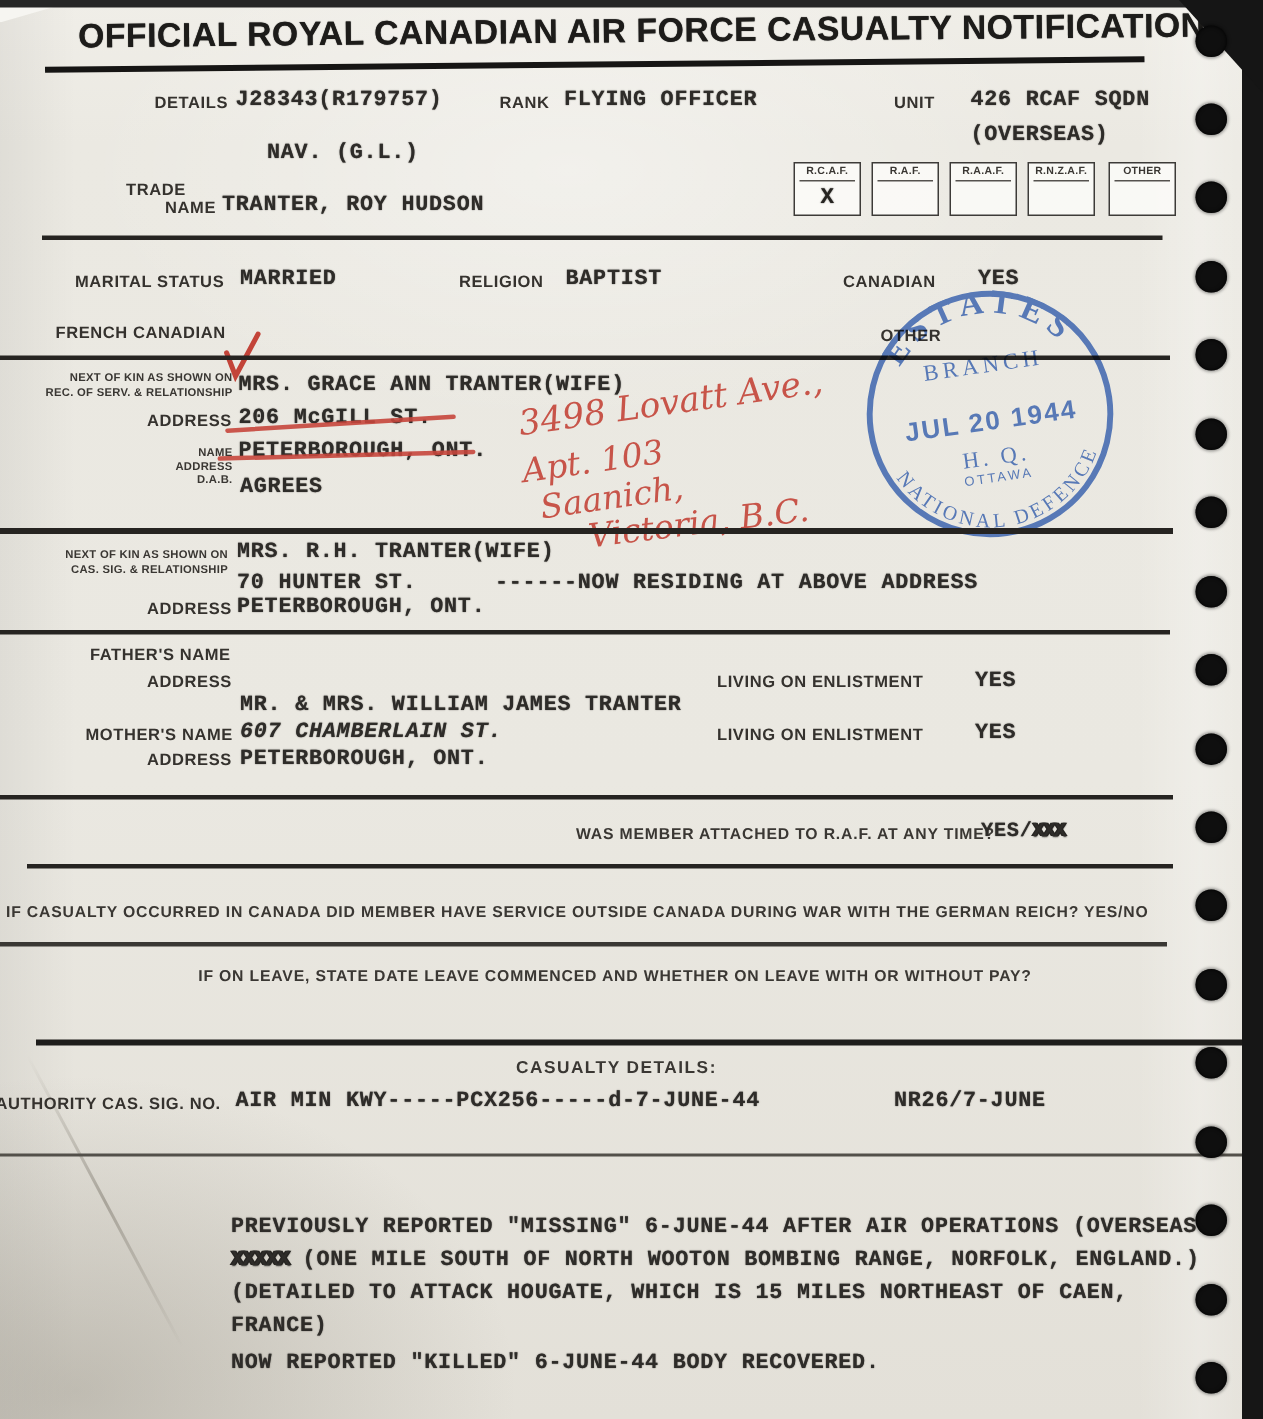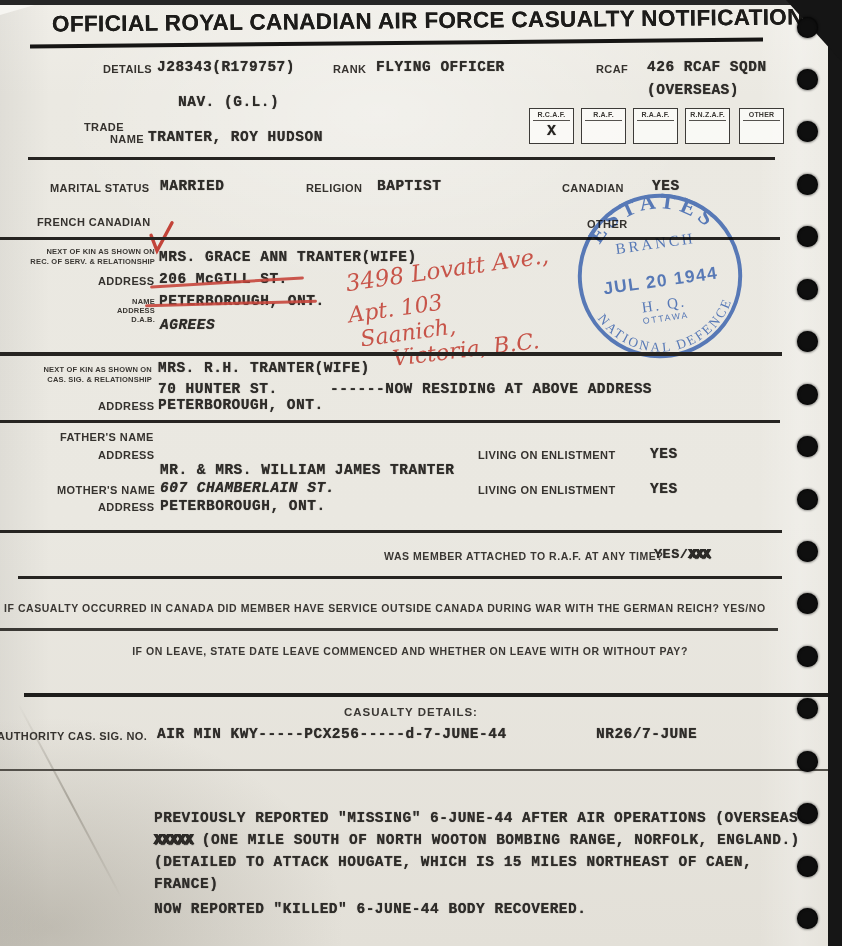--- a/index.html
+++ b/index.html
@@ -54,21 +54,21 @@
   <div class="tear-tl"></div>
   <div class="crease"></div>
 
   <div class="abs" style="left:52px;top:8px;transform:rotate(-0.55deg);font-size:22.5px;font-weight:bold;letter-spacing:.35px;color:#1d1c1a;text-shadow:0 0 .6px #1d1c1a;">OFFICIAL ROYAL CANADIAN AIR FORCE CASUALTY NOTIFICATION</div>
   <div class="rule" style="left:30px;top:41px;width:733px;height:3.5px;transform:rotate(-0.55deg);background:#161514;"></div>
 
   <div class="abs flabel" style="left:103px;top:63px;">DETAILS</div>
   <div class="abs typed" style="left:157px;top:59px;">J28343(R179757)</div>
   <div class="abs flabel" style="left:333px;top:63px;">RANK</div>
   <div class="abs typed" style="left:376px;top:59px;">FLYING OFFICER</div>
-  <div class="abs flabel" style="left:596px;top:63px;">RCAF</div>
+  <div class="abs flabel" style="left:596px;top:63px;">UNIT</div>
   <div class="abs typed" style="left:647px;top:59px;">426 RCAF SQDN</div>
   <div class="abs typed" style="left:647px;top:82px;">(OVERSEAS)</div>
 
   <div class="abs flabel" style="left:84px;top:97px;margin-top:24px;">TRADE</div>
   <div class="abs typed" style="left:138px;top:94px;margin-left:40px;">NAV. (G.L.)</div>
 
   <div class="svc-box" style="left:529px;">
     <div class="svc-label">R.C.A.F.</div>
     <div class="svc-mark">X</div>
   </div>
@@ -118,21 +118,21 @@
   <div class="abs typed" style="left:159px;top:271px;">206 McGILL ST.</div>
   <div class="abs typed" style="left:159px;top:293px;">PETERBOROUGH, ONT.</div>
   <div class="strike-red" style="left:150px;top:281px;width:154px;transform:rotate(-3.5deg);"></div>
   <div class="strike-red" style="left:145px;top:302px;width:172px;transform:rotate(-1.5deg);"></div>
 
   <div class="abs flabel-sm" style="left:95px;top:297px;width:60px;line-height:9px;">
     <div>NAME</div>
     <div>ADDRESS</div>
     <div>D.A.B.</div>
   </div>
-  <div class="abs typed" style="left:160px;top:317px;font-style:italic;">AGREES</div>
+  <div class="abs typed" style="left:160px;top:317px;">AGREES</div>
 
   <div class="hand" style="left:345px;top:256px;font-size:23px;transform:rotate(-8deg);">3498 Lovatt Ave.,</div>
   <div class="hand" style="left:348px;top:296px;font-size:22px;transform:rotate(-8deg);">Apt. 103</div>
   <div class="hand" style="left:360px;top:320px;font-size:22px;transform:rotate(-8deg);">Saanich,</div>
   <div class="hand" style="left:392px;top:337px;font-size:22px;transform:rotate(-7deg);">Victoria, B.C.</div>
 
   <svg class="stamp" width="186" height="186" viewBox="0 0 160 160">
     <g fill="#4d77c9">
       <circle cx="80" cy="80" r="69" fill="none" stroke="#4d77c9" stroke-width="3.4"></circle>
       <path id="arcTop" d="M 22 80 A 58 58 0 0 1 138 80" fill="none"></path>

